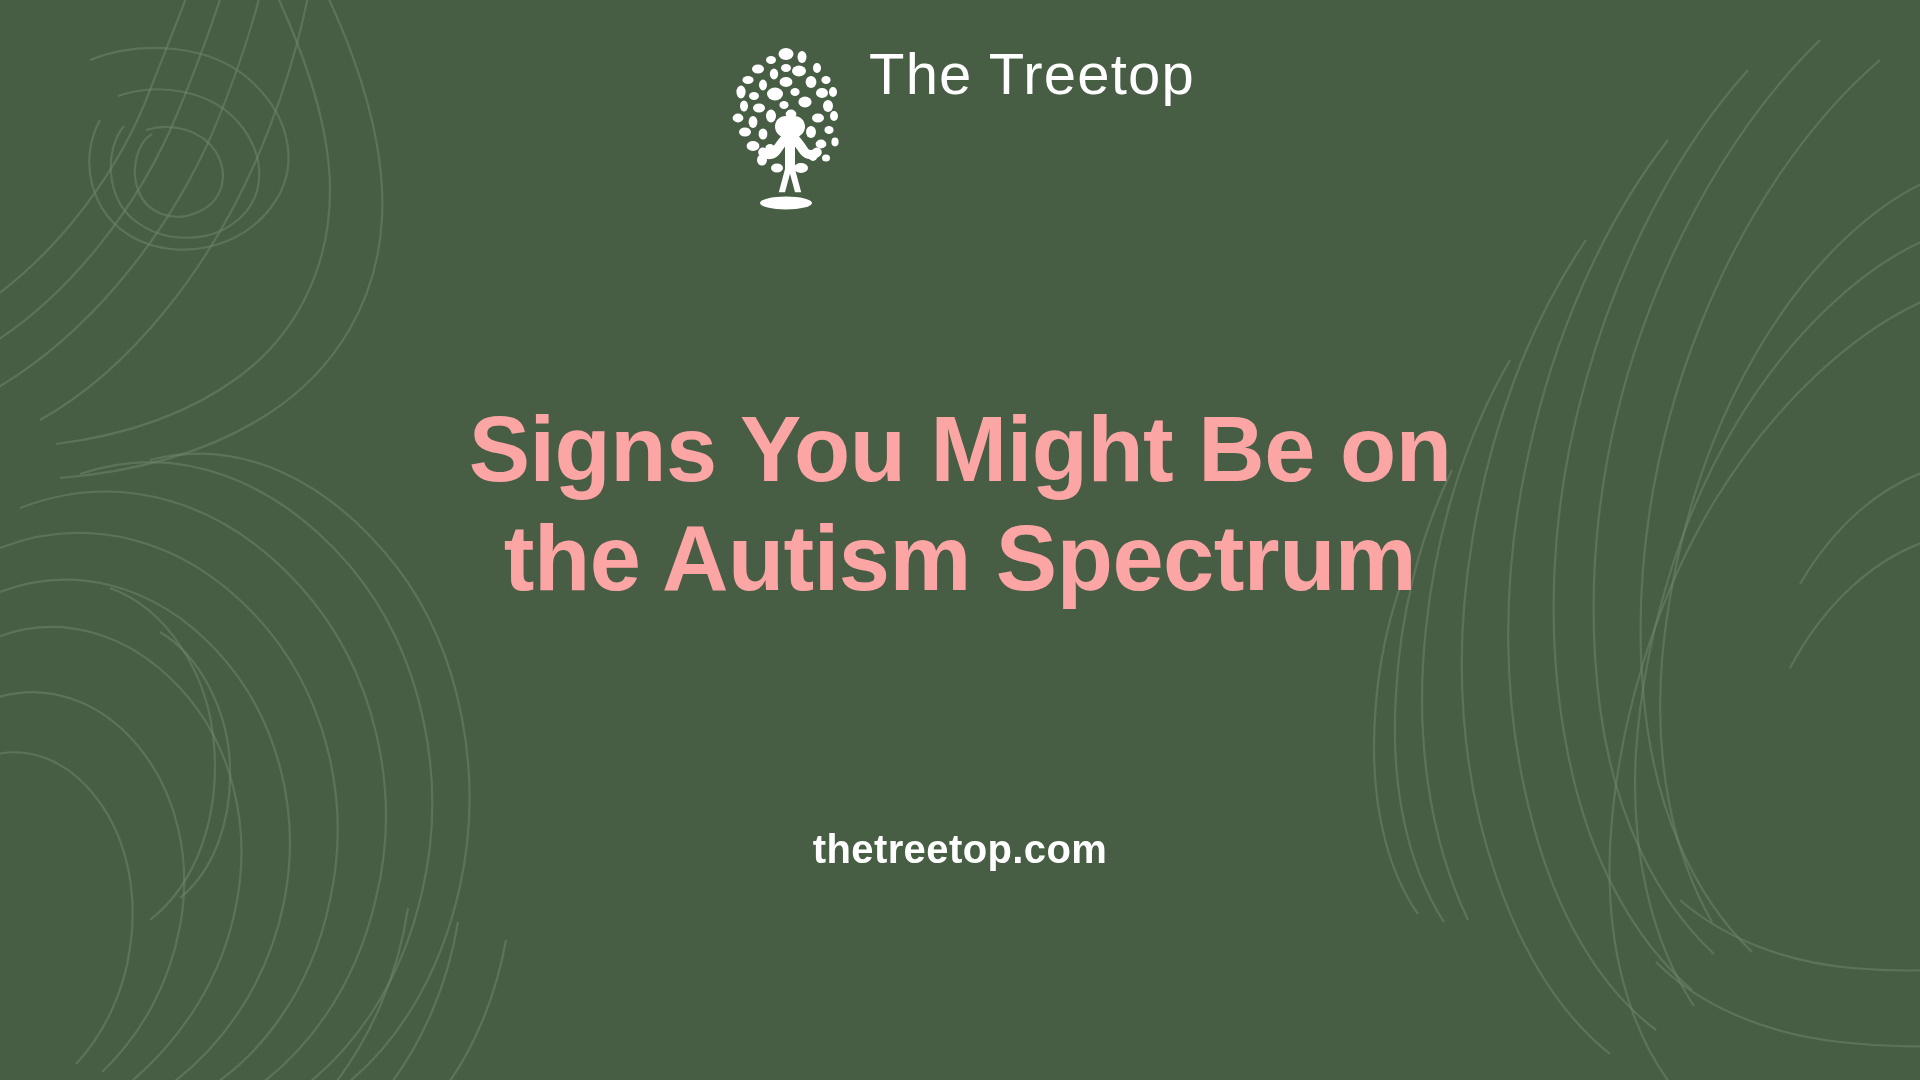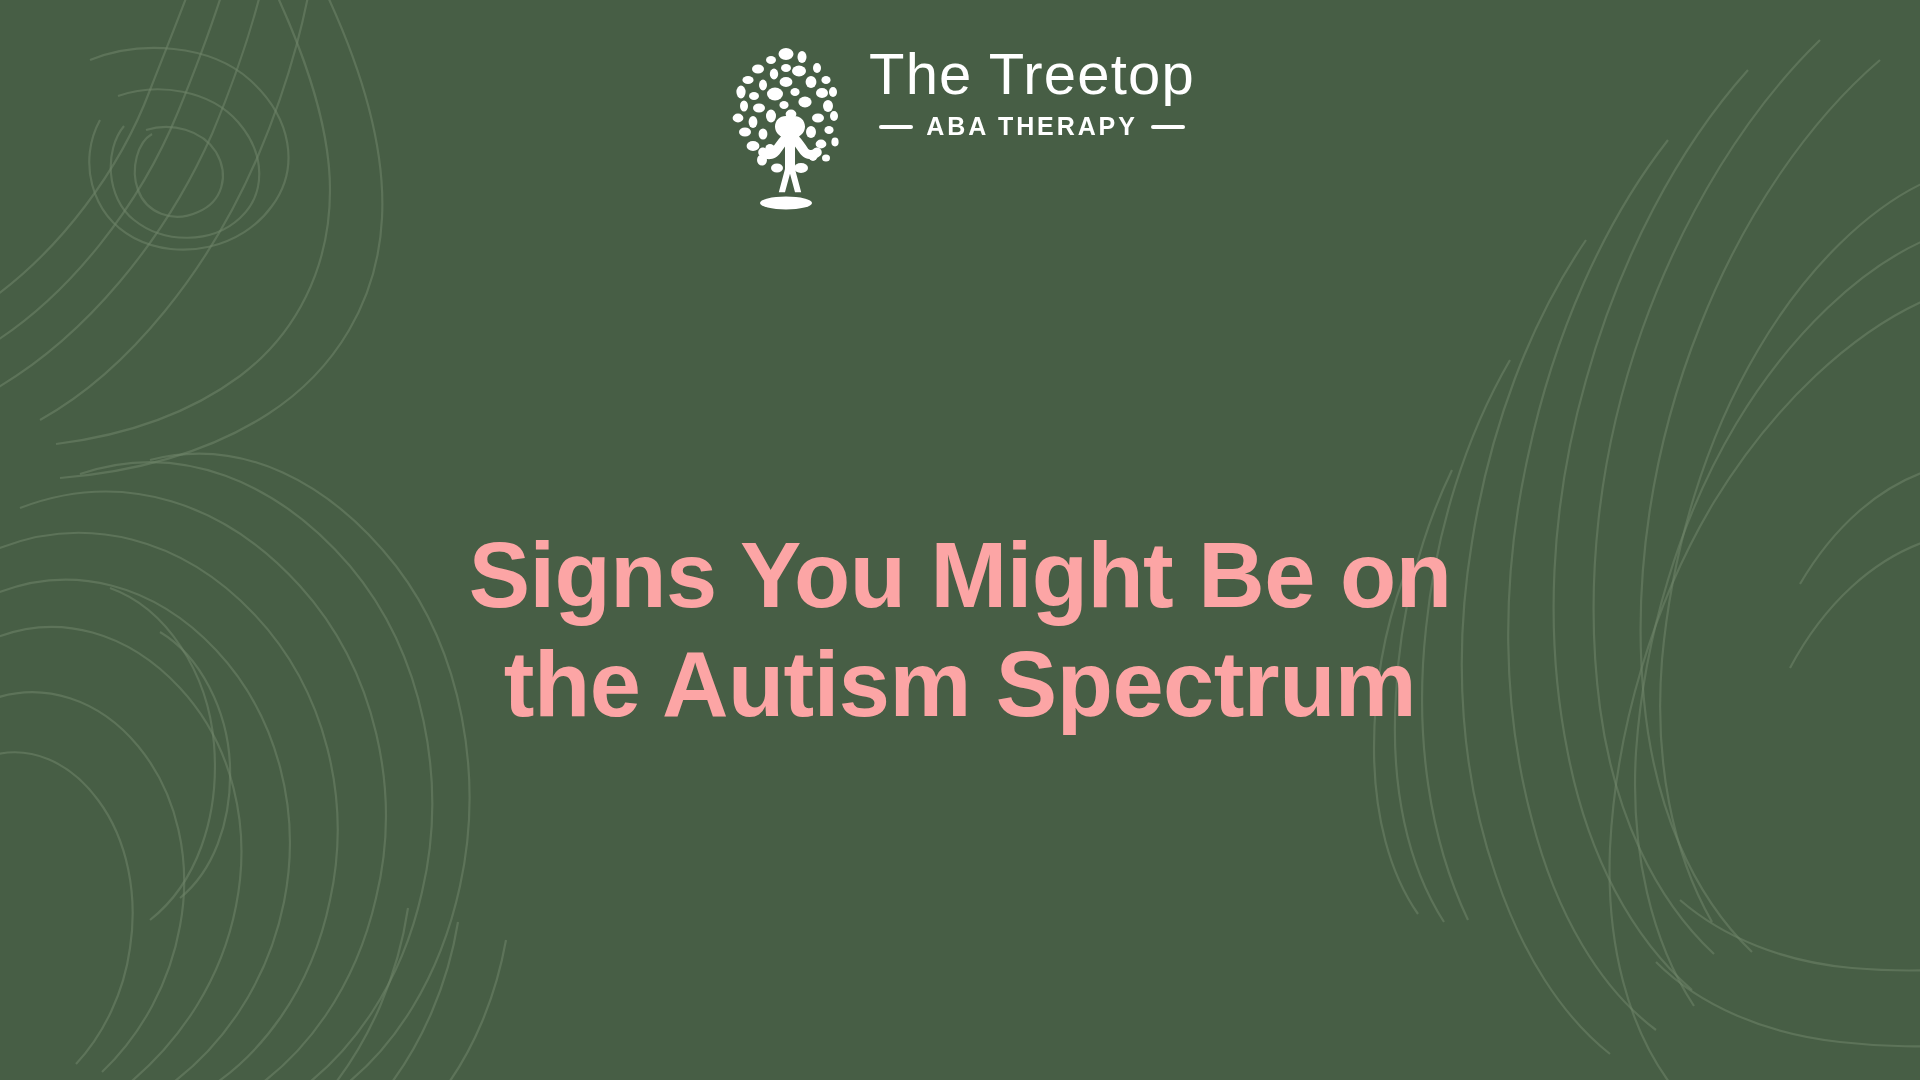--- a/index.html
+++ b/index.html
@@ -248,27 +248,23 @@
                      -1.7 1.8-4.7 1.2-5.9-1-2.4-4.3-5.8-8.4-8.6-11.6
                      3.6-1.8 6-5.5 6-9.8 0-6-4.5-10.6-11-10.6z"></path>
 
             <ellipse cx="61" cy="159" rx="26" ry="6.5"></ellipse>
           </g>
         </svg>
       </div>
 
       <div class="logo-words">
         <div class="logo-title">The Treetop</div>
-        <div class="logo-sub-row">
-          <span class="logo-rule"></span>
-          <span class="logo-subtitle">ABA THERAPY</span>
-          <span class="logo-rule"></span>
-        </div>
       </div>
     </div>
 
     <div class="headline-wrap">
       <h1 class="headline">Signs You Might Be on the Autism Spectrum</h1>
     </div>
 
+    <div class="footer-url">thetreetop.com</div>
 
   </div>
 </div>
 
 </body></html>

